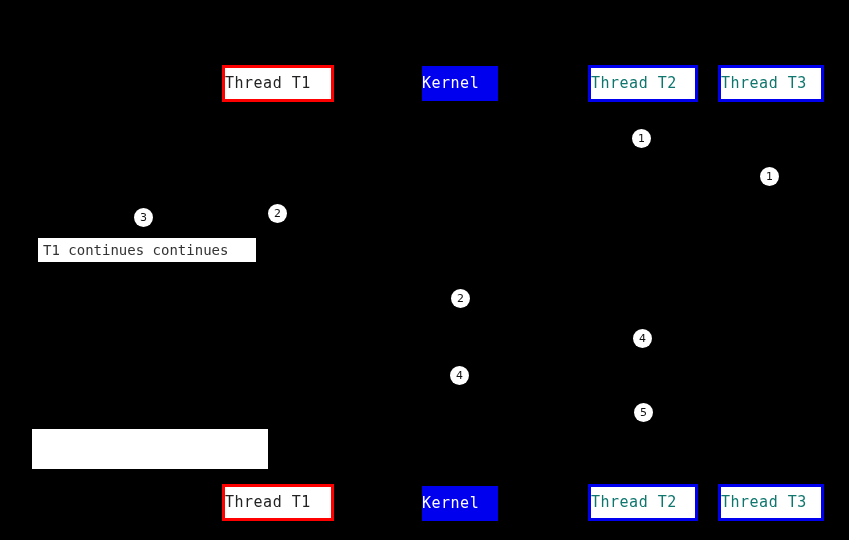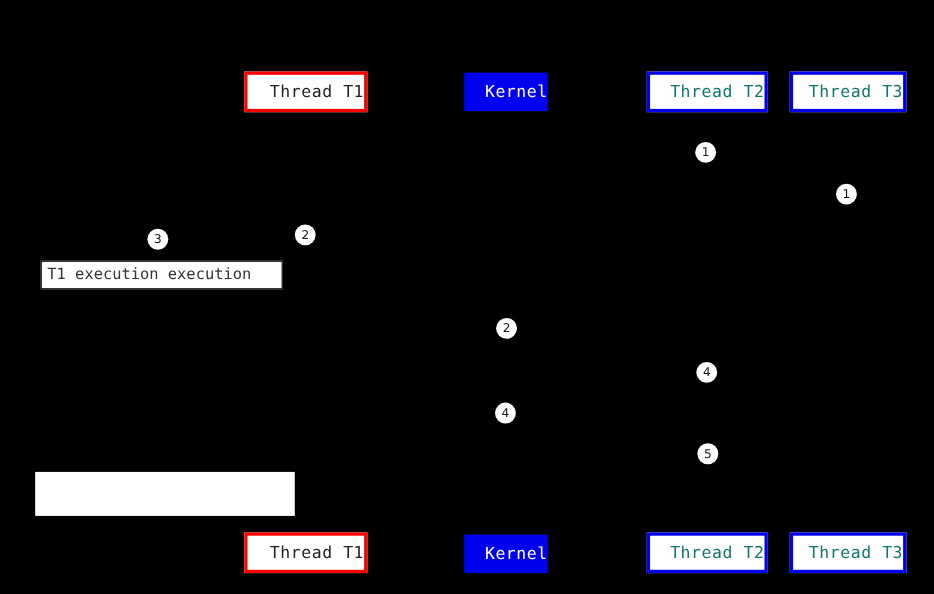--- a/index.html
+++ b/index.html
@@ -21,21 +21,21 @@
     width: 849px;
     height: 540px;
     background: #000000;
   }
   
   .participant {
     position: absolute;
     box-sizing: border-box;
     display: flex;
     align-items: center;
-    justify-content: flex-end;
+    justify-content: flex-start;
     font-family: "DejaVu Sans Mono", "Liberation Mono", monospace;
     font-size: 15px;
     letter-spacing: 0.5px;
     white-space: nowrap;
     line-height: 1;
   }
   .participant.style-red {
     background: #ffffff;
     border: 3px solid #ff0000;
     color: #222222;
@@ -147,21 +147,21 @@
       </div>
       <div class="participant style-blue-outline" style="left: 588px; top: 484px; width: 110px; height: 37px;">
         <span>Thread T2</span>
       </div>
       <div class="participant style-blue-outline" style="left: 718px; top: 484px; width: 106px; height: 37px;">
         <span>Thread T3</span>
       </div>
     </div>
   <div id="notes">
       <div class="note" style="left: 37px; top: 237px; width: 220px; height: 26px;">
-        <span>T1 execution execution</span>
+        <span>T1 continues continues</span>
       </div>
       <div class="note blank" style="left: 32px; top: 429px; width: 236px; height: 40px;">
         <span></span>
       </div>
     </div>
   <div id="badges">
       <div class="badge" style="left: 632px; top: 129px;">1</div>
       <div class="badge" style="left: 760px; top: 167px;">1</div>
       <div class="badge" style="left: 134px; top: 208px;">3</div>
       <div class="badge" style="left: 268px; top: 204px;">2</div>

